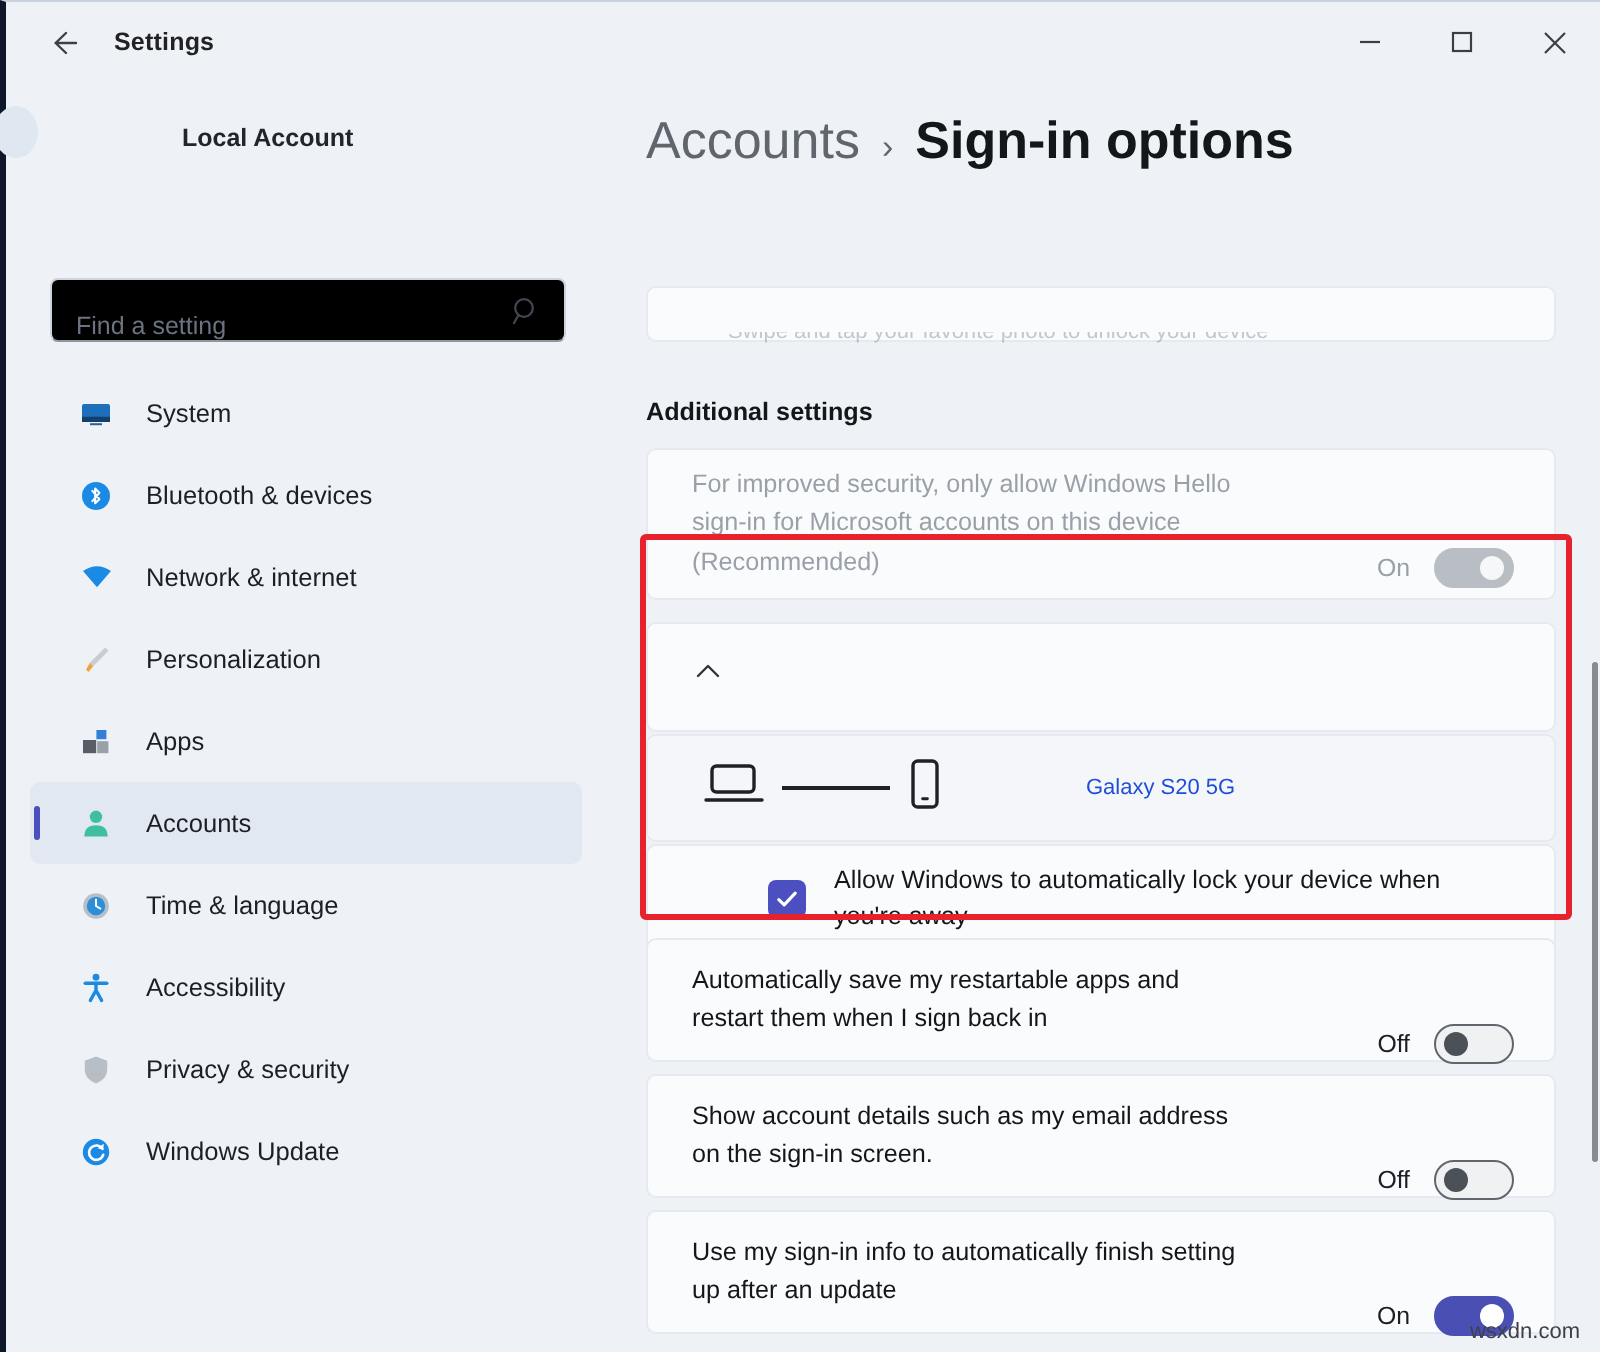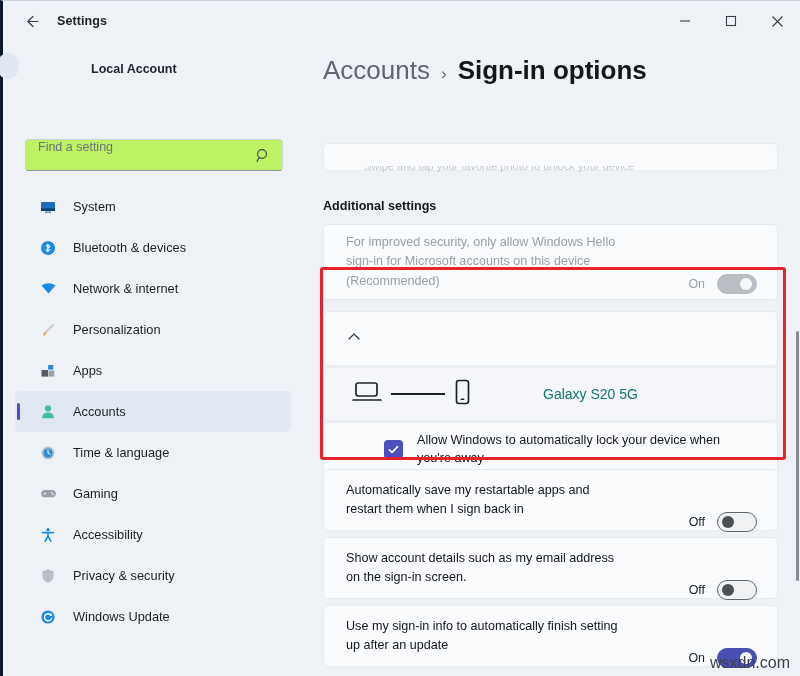--- a/index.html
+++ b/index.html
@@ -61,25 +61,25 @@
     border-radius: 50%;
     background: #dfe7f1;
   }
   .account-name {
     margin-left: 88px;
     font-size: 12.5px; font-weight: 600; color: #22262c; text-align: right;
   }
   .searchbox {
     position: absolute; left: 22px; top: 98px;
     width: 258px; height: 32px;
-    background: #bef264;
+    background: #000000;
     border: 1px solid #ccd3dd;
     border-bottom: 1px solid #8f96a0;
     border-radius: 4px;
-    display: flex; align-items: flex-start;
+    display: flex; align-items: flex-end;
   }
   .searchbox .ph {
     margin-left: 12px;
     font-size: 12.5px; color: #6b7280;
   }
   .search-ic {
     position: absolute; right: 10px; top: 7px;
     color: #40474f;
   }
   .navlist {
@@ -184,21 +184,21 @@
     color: #30353b;
   }
 
   
   .device-row .card-inner { padding-left: 28px; }
   .dev-icons { display: flex; align-items: center; }
   .dev-link {
     width: 54px; height: 2px; background: #1e2227; margin: 0 9px;
   }
   .dev-name {
-    font-size: 14px; color: #0f766e;
+    font-size: 11px; color: #1d4ed8;
     margin-left: 72px;
   }
 
   
   .chk-row .card-inner { padding-left: 60px; }
   .checkbox {
     width: 19px; height: 19px; border-radius: 4px;
     background: #4b4fbf;
     display: flex; align-items: center; justify-content: center;
     flex: 0 0 auto;
@@ -220,21 +220,21 @@
 
   
   .scrollbar {
     position: absolute; right: 4px; top: 290px;
     width: 3px; height: 250px;
     background: #868c94; border-radius: 2px;
   }
 
   .watermark {
     position: absolute; right: 10px; bottom: 4px;
-    font-size: 16px; color: #3c4149;
+    font-size: 11px; color: #3c4149;
   }
 </style>
 </head>
 <body>
 
 <div id="app">
 
   <div class="titlebar">
     <div class="back-btn">
       <svg width="17" height="17" viewBox="0 0 17 17">
@@ -344,31 +344,20 @@
         <span class="nav-ic">
           <svg width="16" height="16" viewBox="0 0 16 16">
             <circle cx="8" cy="8" r="6.4" fill="#b7bec6"></circle>
             <circle cx="8" cy="8" r="4.6" fill="#2a8fd8"></circle>
             <path d="M8 4.8 V8 L10.2 9.3" stroke="#fff" stroke-width="1" fill="none" stroke-linecap="round"></path>
           </svg>
         </span>
         <span class="nav-label">Time &amp; language</span>
       </div>
 
-      <div class="navitem">
-        <span class="nav-ic">
-          <svg width="17" height="17" viewBox="0 0 17 17">
-            <rect x="1.2" y="5" width="14.6" height="7.2" rx="3.6" fill="#9aa0a8"></rect>
-            <circle cx="4.9" cy="8.6" r="1.1" fill="#e9ecef"></circle>
-            <circle cx="11.6" cy="7.6" r="0.85" fill="#e9ecef"></circle>
-            <circle cx="13.2" cy="9.4" r="0.85" fill="#e9ecef"></circle>
-          </svg>
-        </span>
-        <span class="nav-label">Gaming</span>
-      </div>
 
       <div class="navitem">
         <span class="nav-ic">
           <svg width="16" height="16" viewBox="0 0 16 16">
             <circle cx="8" cy="2.6" r="1.7" fill="#1a8ae5"></circle>
             <path d="M2.6 5.6 H13.4" stroke="#1a8ae5" stroke-width="1.7" stroke-linecap="round"></path>
             <path d="M8 5.6 V9.2 L5.2 14.2 M8 9.2 L10.8 14.2" stroke="#1a8ae5" stroke-width="1.7" fill="none" stroke-linecap="round"></path>
           </svg>
         </span>
         <span class="nav-label">Accessibility</span>

